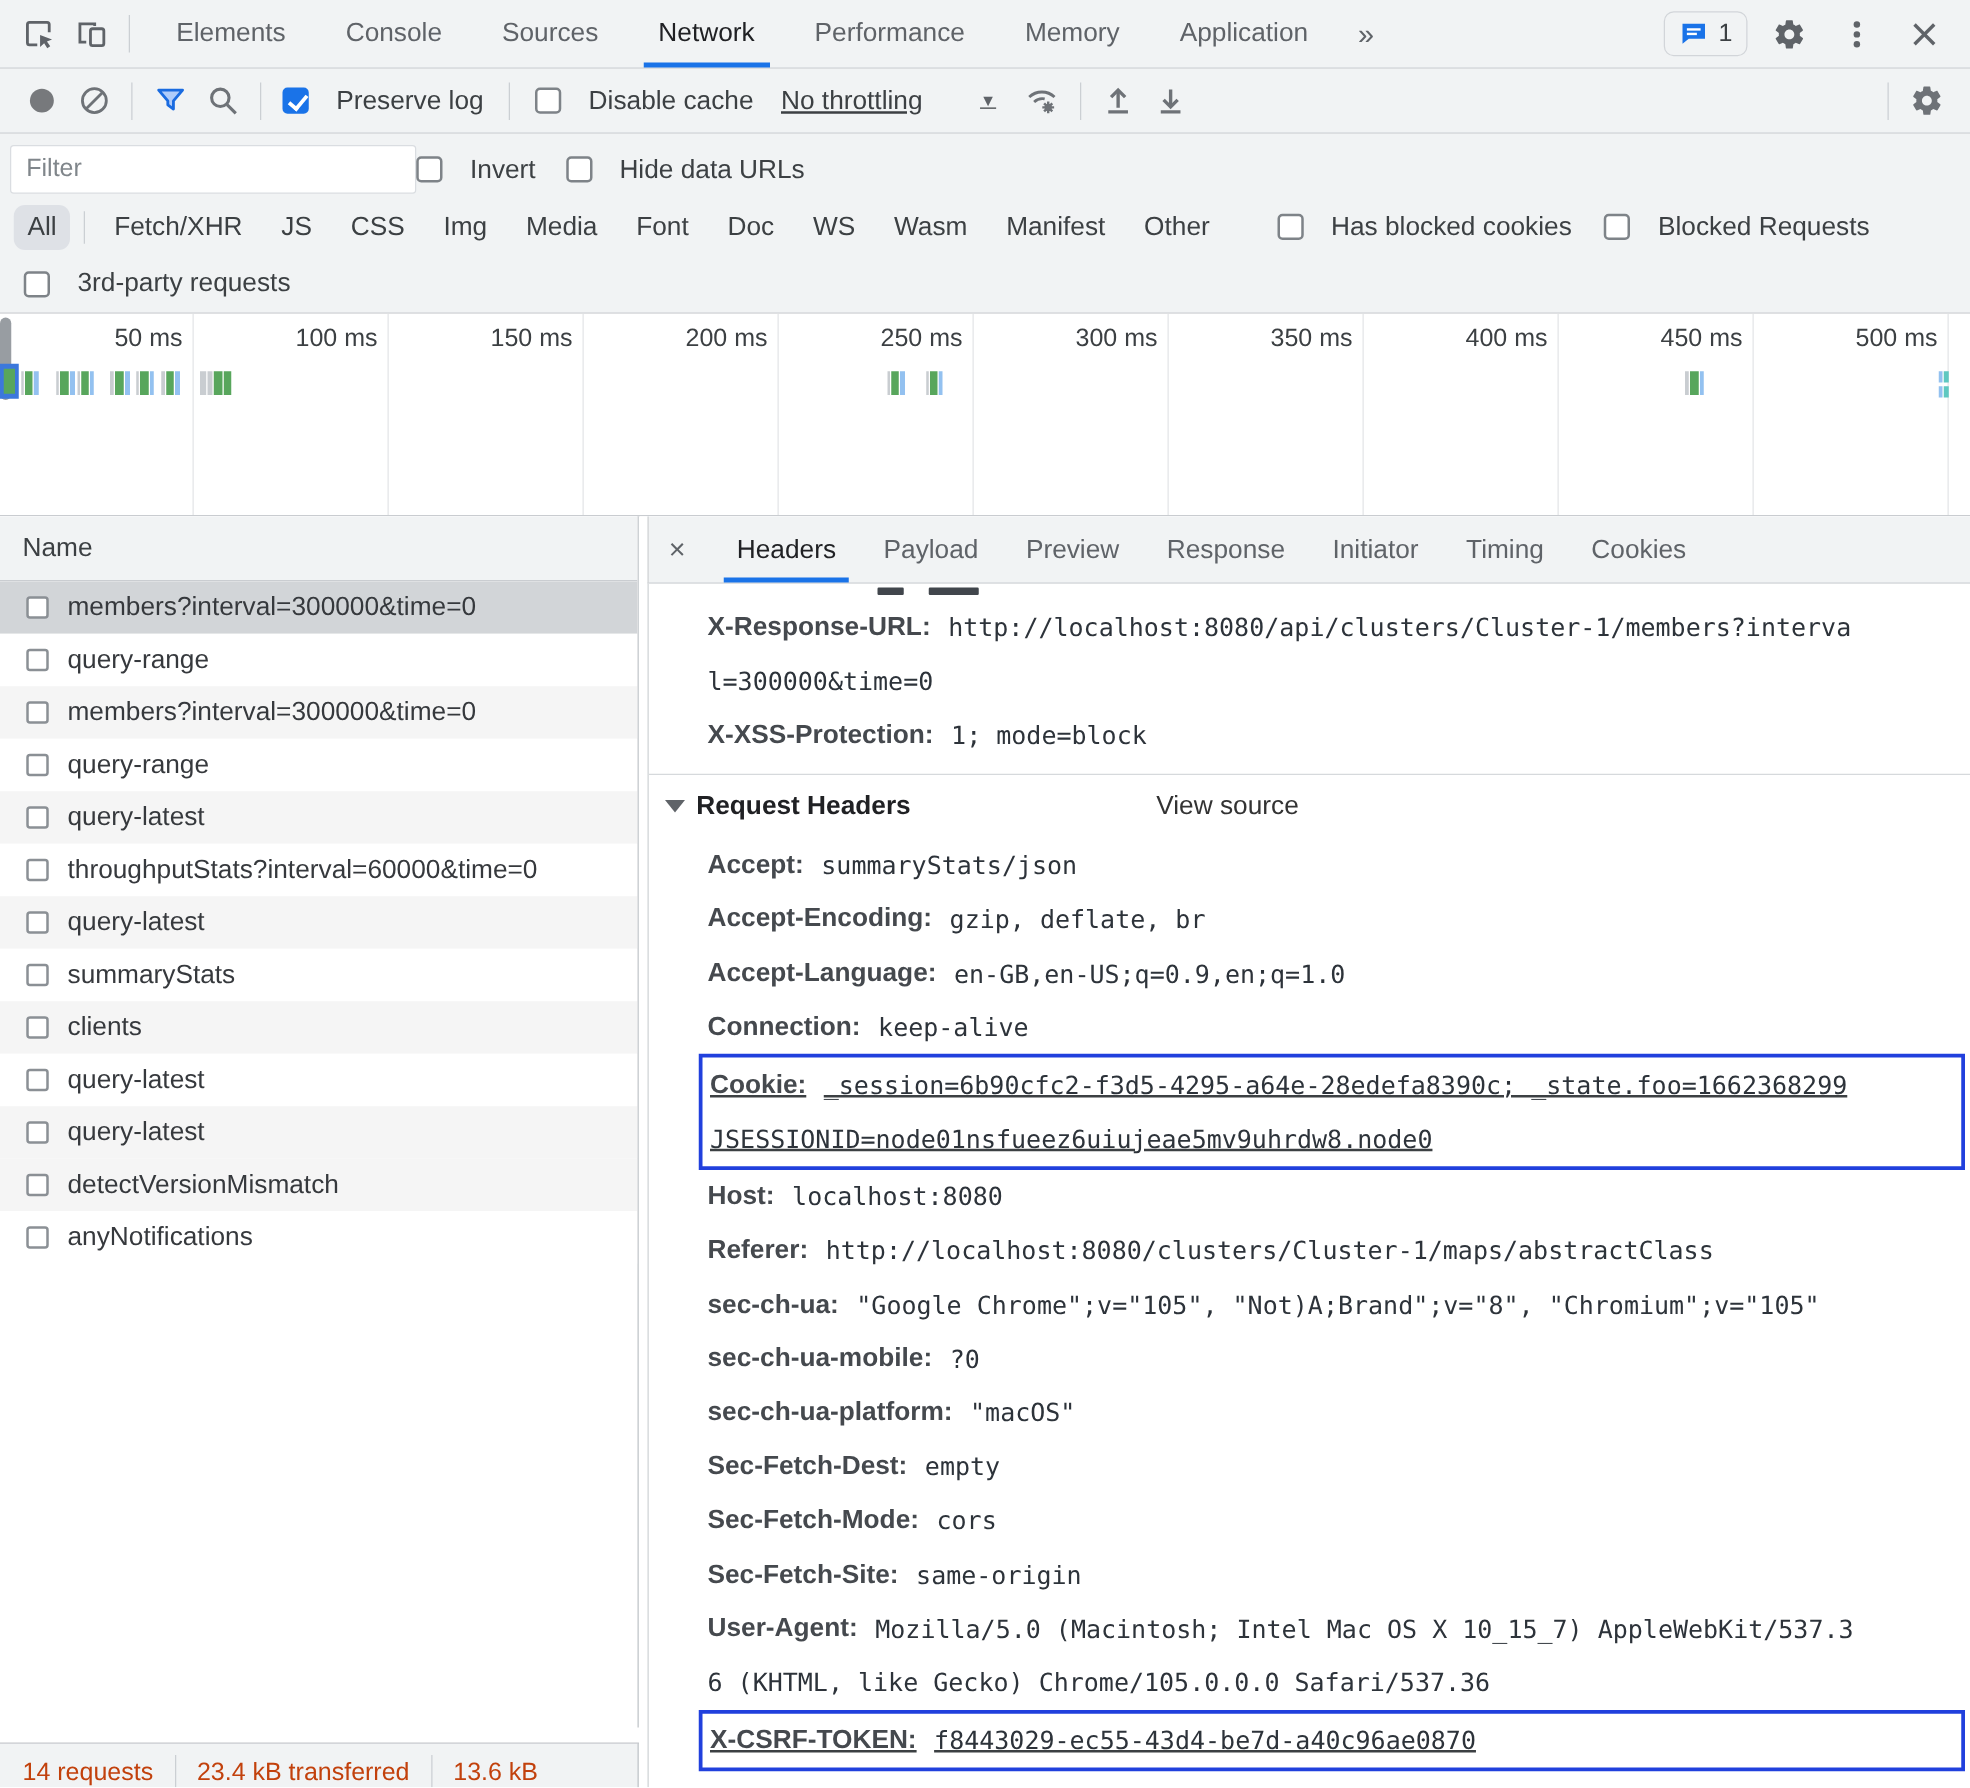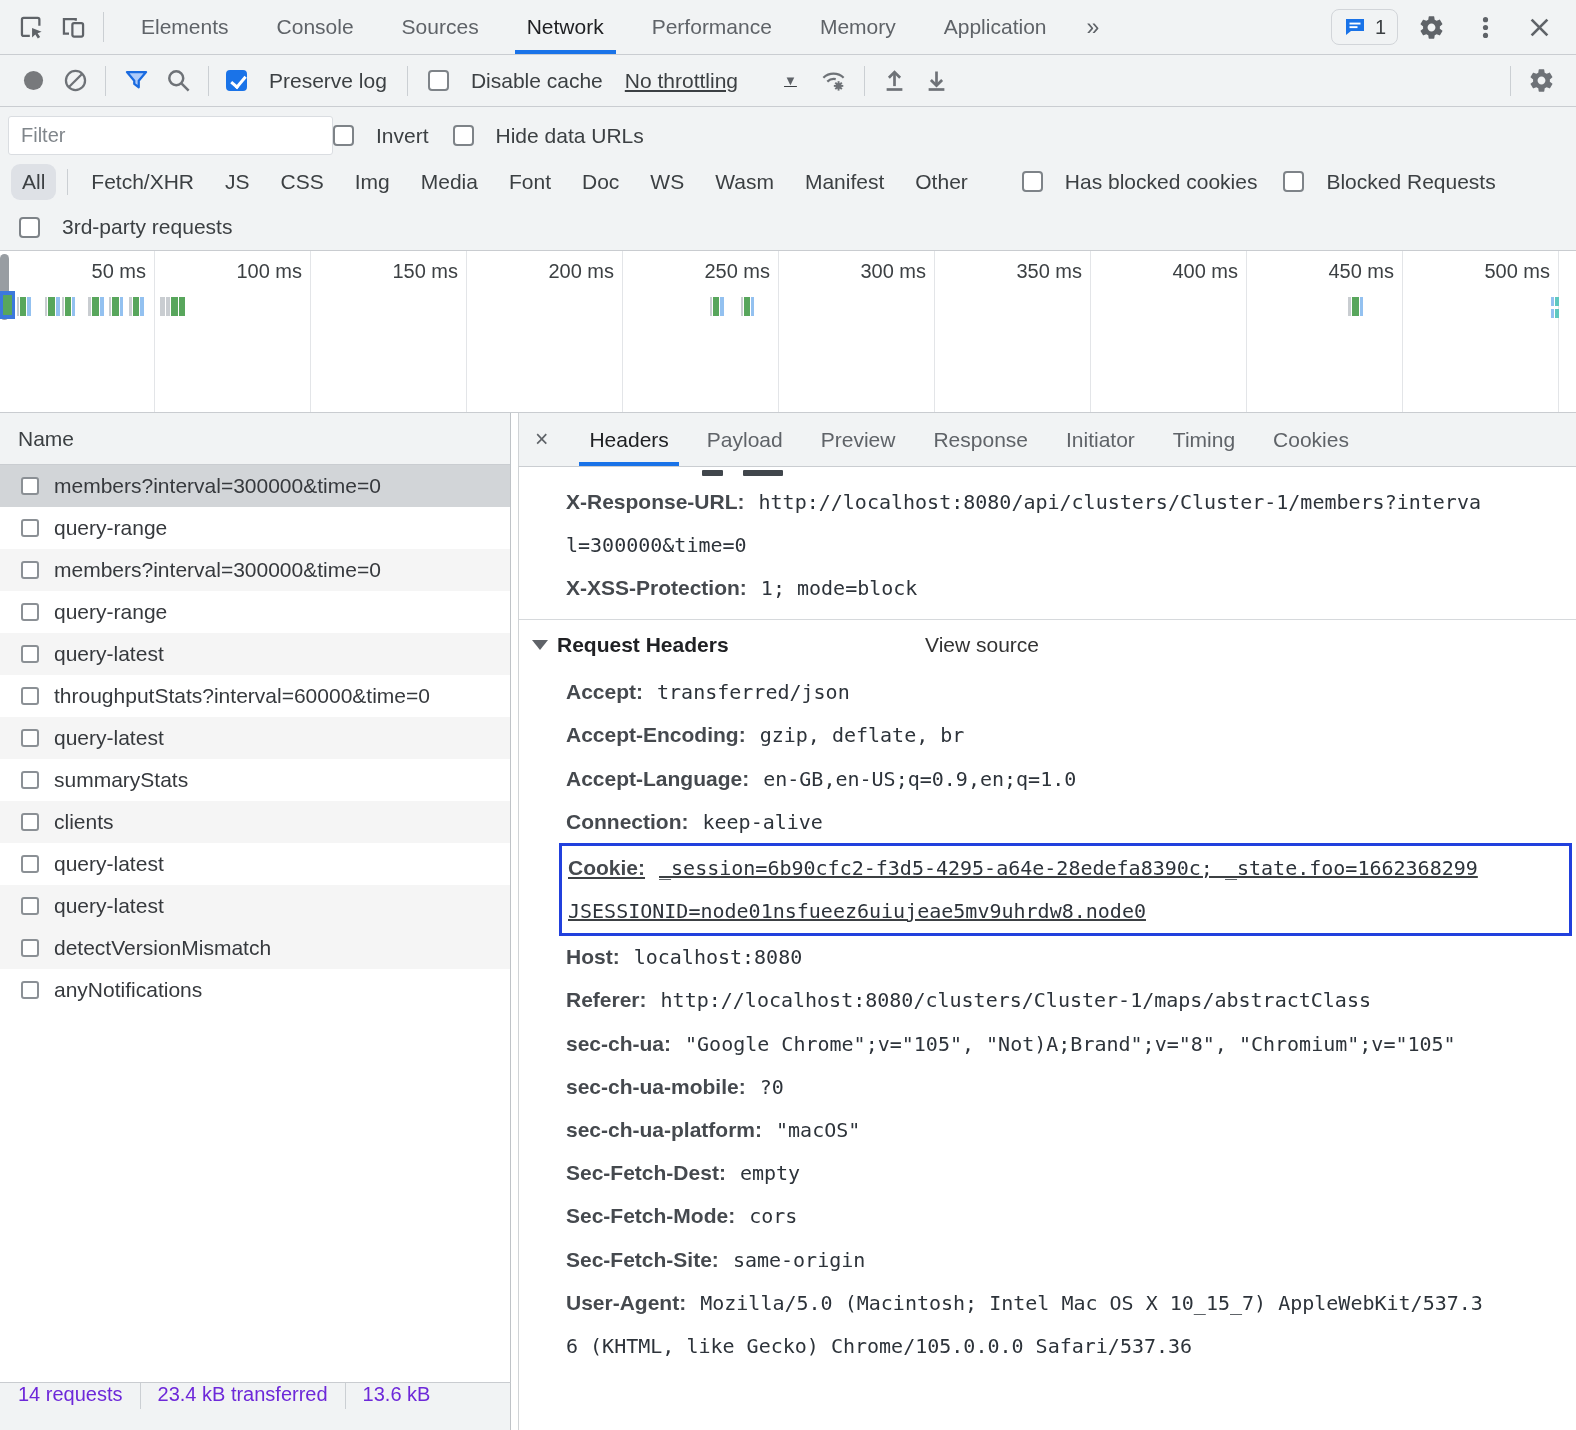--- a/index.html
+++ b/index.html
@@ -60,23 +60,23 @@
   #name-header{height:52px;background:#f1f3f4;border-bottom:1px solid #cacdd1;display:flex;
       align-items:center;padding-left:18px;font-size:21px;color:#3c4043;flex:none;}
   #request-list{flex:1;overflow:hidden;}
   .req-row{height:42px;display:flex;align-items:center;padding-left:21px;gap:15px;
       font-size:21px;color:#36393d;background:#fff;cursor:pointer;}
   .req-row.stripe{background:#f5f5f5;}
   .req-row.selected{background:#d2d5d8;}
   .req-cb{width:18px;height:18px;border:2px solid #8b9095;border-radius:3px;background:#fff;flex:none;}
   .req-label{white-space:nowrap;overflow:hidden;}
 
-  #status-bar{position:absolute;left:0;bottom:0;width:511px;height:48px;background:#f1f3f4;
-      border-top:1px solid #c9ccd0;border-right:1px solid #bfc3c7;display:flex;align-items:flex-start;
-      padding-left:18px;font-size:20px;color:#6d28d9;overflow:hidden;}
+  #status-bar{position:absolute;left:0;bottom:0;width:511px;height:36px;background:#f1f3f4;
+      border-top:1px solid #c9ccd0;border-right:1px solid #bfc3c7;display:flex;align-items:flex-end;
+      padding-left:18px;font-size:20px;color:#c2410c;overflow:hidden;}
   .status-div{width:1px;height:26px;background:#cbcfd3;margin:0 17px;flex:none;}
   .status-item{white-space:nowrap;}
 
   
   #right-panel{position:absolute;left:512px;top:413px;right:0;bottom:0;background:#fff;
       display:flex;flex-direction:column;overflow:hidden;}
   #detail-tabs{height:54px;background:#f1f3f4;border-bottom:1px solid #cacdd1;display:flex;
       align-items:center;padding-left:16px;margin-left:6px;border-left:1px solid #d0d3d6;flex:none;}
   .dt-close{font-size:23px;color:#5f6368;margin-right:22px;cursor:pointer;line-height:1;}
   .dtab{padding:0 19px;height:100%;display:flex;align-items:center;font-size:21px;color:#5f6368;
@@ -453,35 +453,38 @@
       </div>
       <div id="detail-lines">
           <div class="hline"><span class="hname">X-Response-URL:</span><span class="hval">http://localhost:8080/api/clusters/Cluster-1/members?interva</span></div>
           <div class="hline"><span class="hval">l=300000&amp;time=0</span></div>
           <div class="hline"><span class="hname">X-XSS-Protection:</span><span class="hval">1; mode=block</span></div>
           <div class="section">
             <span class="tri"></span>
             <span class="sec-title">Request Headers</span>
             <span class="view-source">View source</span>
           </div>
-          <div class="hline"><span class="hname">Accept:</span><span class="hval">transferred/json</span></div>
+          <div class="hline"><span class="hname">Accept:</span><span class="hval">summaryStats/json</span></div>
           <div class="hline"><span class="hname">Accept-Encoding:</span><span class="hval">gzip, deflate, br</span></div>
           <div class="hline"><span class="hname">Accept-Language:</span><span class="hval">en-GB,en-US;q=0.9,en;q=1.0</span></div>
           <div class="hline"><span class="hname">Connection:</span><span class="hval">keep-alive</span></div>
           <div class="hl-box" style="border-color: rgb(33, 64, 221);">
             <div class="hline"><span class="hname">Cookie:</span><span class="hval">_session=6b90cfc2-f3d5-4295-a64e-28edefa8390c; _state.foo=1662368299</span></div>
             <div class="hline"><span class="hval">JSESSIONID=node01nsfueez6uiujeae5mv9uhrdw8.node0</span></div>
           </div>
           <div class="hline"><span class="hname">Host:</span><span class="hval">localhost:8080</span></div>
           <div class="hline"><span class="hname">Referer:</span><span class="hval">http://localhost:8080/clusters/Cluster-1/maps/abstractClass</span></div>
           <div class="hline"><span class="hname">sec-ch-ua:</span><span class="hval">"Google Chrome";v="105", "Not)A;Brand";v="8", "Chromium";v="105"</span></div>
           <div class="hline"><span class="hname">sec-ch-ua-mobile:</span><span class="hval">?0</span></div>
           <div class="hline"><span class="hname">sec-ch-ua-platform:</span><span class="hval">"macOS"</span></div>
           <div class="hline"><span class="hname">Sec-Fetch-Dest:</span><span class="hval">empty</span></div>
           <div class="hline"><span class="hname">Sec-Fetch-Mode:</span><span class="hval">cors</span></div>
           <div class="hline"><span class="hname">Sec-Fetch-Site:</span><span class="hval">same-origin</span></div>
           <div class="hline"><span class="hname">User-Agent:</span><span class="hval">Mozilla/5.0 (Macintosh; Intel Mac OS X 10_15_7) AppleWebKit/537.3</span></div>
           <div class="hline"><span class="hval">6 (KHTML, like Gecko) Chrome/105.0.0.0 Safari/537.36</span></div>
+          <div class="hl-box" style="border-color: rgb(33, 64, 221);">
+            <div class="hline"><span class="hname">X-CSRF-TOKEN:</span><span class="hval">f8443029-ec55-43d4-be7d-a40c96ae0870</span></div>
+          </div>
         </div>
     </div>
   </div>
 
 </div>
 
 </body></html>

